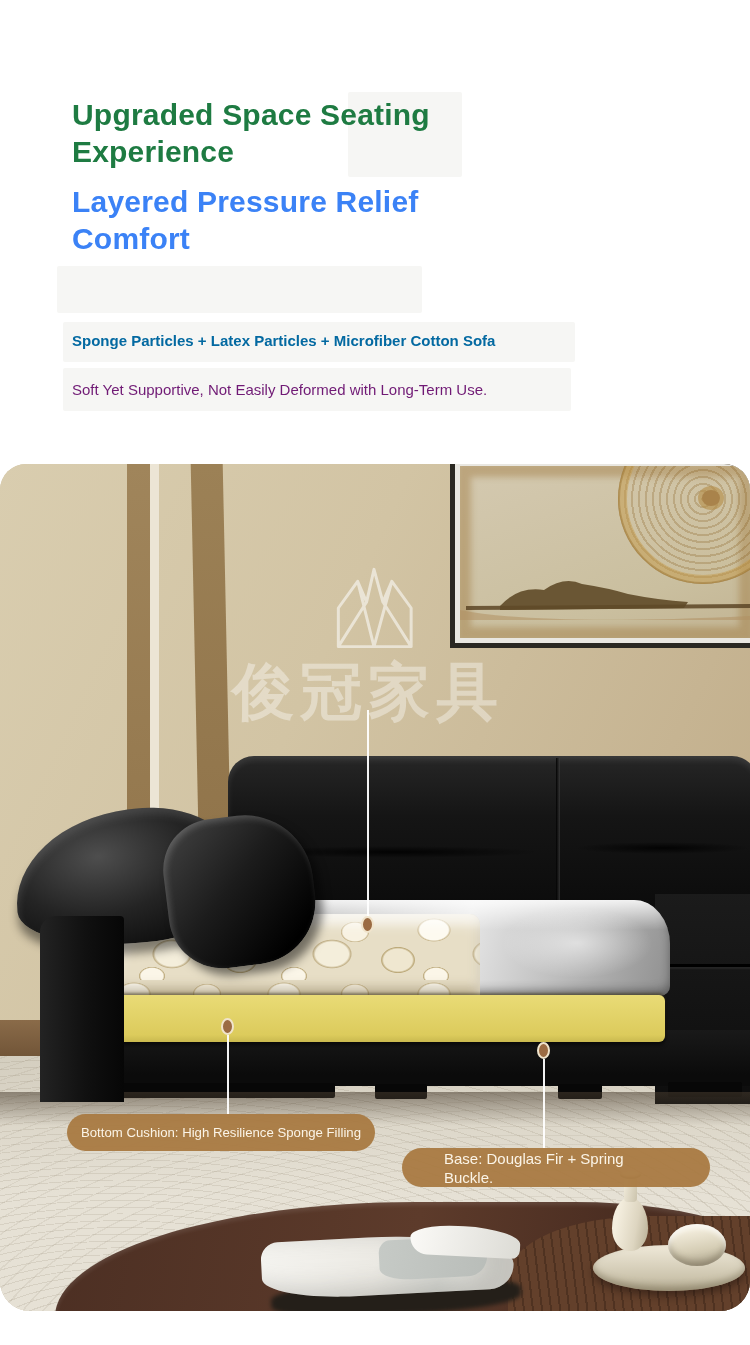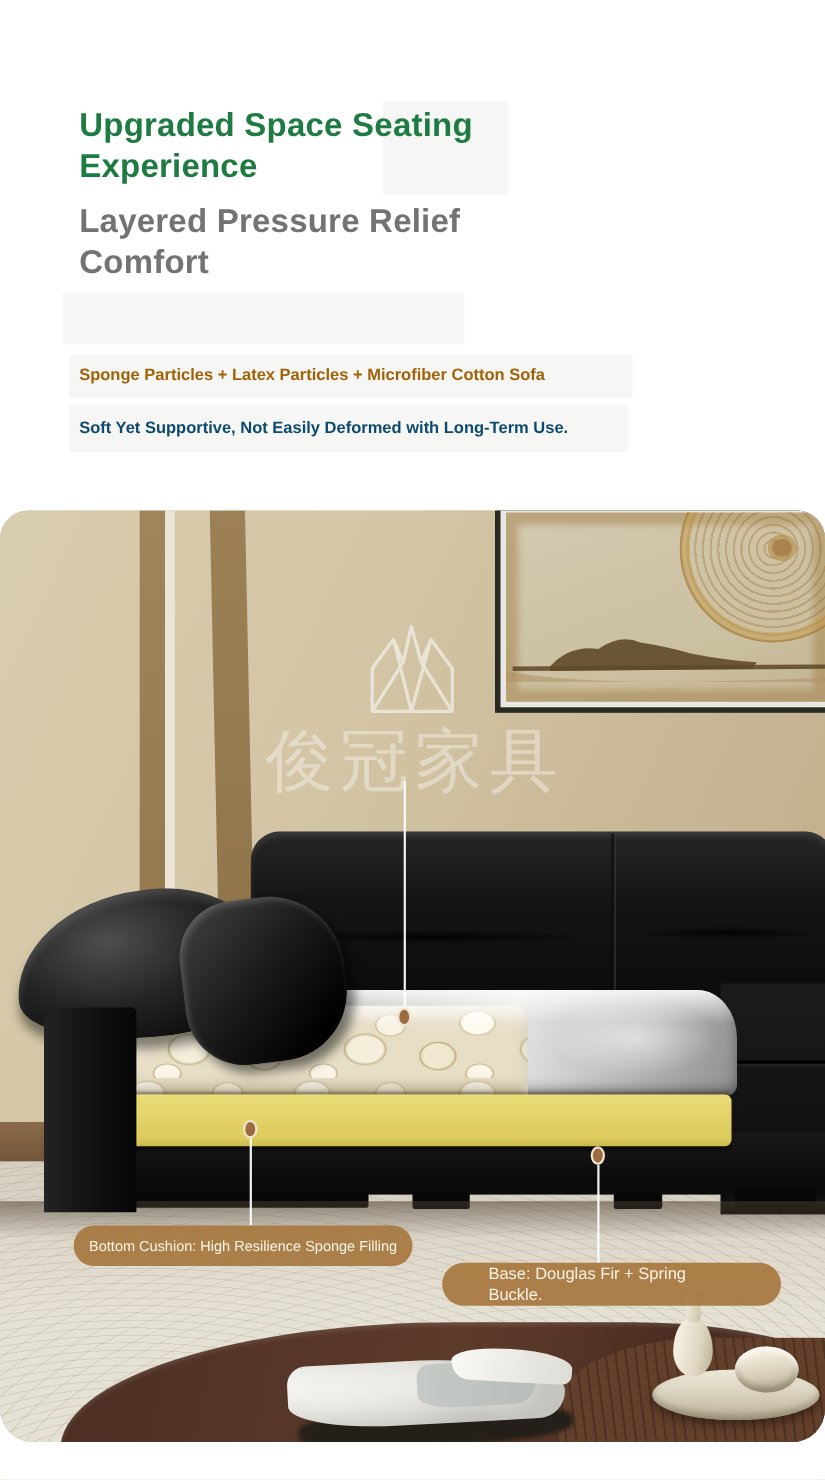--- a/index.html
+++ b/index.html
@@ -4,27 +4,27 @@
 <style>
   html,body{margin:0;padding:0;background:#ffffff;}
   .page{position:relative;width:750px;height:1345px;background:#fff;overflow:hidden;
         font-family:"Liberation Sans","DejaVu Sans",sans-serif;border-radius:10px;}
 
   
   .ghostbox{position:absolute;background:#f6f6f4;border-radius:2px;}
   .title-accent{position:absolute;left:72px;top:96px;width:420px;
     font-size:30px;line-height:37px;font-weight:bold;color:#1e7b42;letter-spacing:.2px;}
   .title-main{position:absolute;left:72px;top:183px;width:440px;
-    font-size:30px;line-height:37px;font-weight:bold;color:#737373;letter-spacing:.2px;}
+    font-size:30px;line-height:37px;font-weight:bold;color:#3b82f6;letter-spacing:.2px;}
   .subtitle{position:absolute;left:66px;top:272px;width:272px;
     font-size:15px;line-height:18.5px;font-weight:bold;color:#141414;}
   .feature{position:absolute;left:72px;top:332px;width:620px;
-    font-size:15px;font-weight:bold;color:#a16207;}
+    font-size:15px;font-weight:bold;color:#0369a1;}
   .benefit{position:absolute;left:72px;top:381px;width:620px;
-    font-size:15px;font-weight:bold;color:#0c4a6e;}
+    font-size:15px;font-weight:normal;color:#701a75;}
 
   
   .hero{position:absolute;left:0;top:464px;width:750px;height:847px;
         border-radius:26px 26px 30px 30px;overflow:hidden;background:#cfc1a2;}
   .wall{position:absolute;left:0;top:0;width:750px;height:600px;
         background:linear-gradient(115deg,#d9cdaf 0%,#d2c4a4 40%,#c6b492 78%,#bfab87 100%);}
   .wall-strip-a{position:absolute;left:127px;top:0;width:23px;height:600px;
         background:linear-gradient(180deg,#a0855b,#8d7046);}
   .wall-strip-gap{position:absolute;left:150px;top:0;width:9px;height:600px;background:#ece5d5;}
   .wall-strip-b{position:absolute;left:197px;top:0;width:32px;height:600px;
@@ -82,22 +82,22 @@
   .bottle-body{position:absolute;left:612px;top:733px;width:36px;height:54px;
       border-radius:50% 50% 46% 46% / 58% 58% 42% 42%;
       background:linear-gradient(100deg,#f4eede 20%,#ddd5c0 65%,#b7ae94);}
   .bottle-neck{position:absolute;left:624px;top:712px;width:13px;height:26px;border-radius:4px;
       background:linear-gradient(100deg,#f2ecdc,#cbc3ac);}
   .bottle-lip{position:absolute;left:620px;top:707px;width:21px;height:8px;border-radius:50%;
       background:#e9e3d2;box-shadow:inset 0 -2px 2px rgba(100,90,70,.5);}
 
   
   .wm-crown{position:absolute;left:322px;top:98px;width:104px;height:92px;opacity:.55;}
-  .wm-cn{position:absolute;left:232px;top:186px;width:290px;text-align:center;
-      font-size:62px;font-weight:normal;letter-spacing:6px;color:rgba(255,255,255,.38);
+  .wm-cn{position:absolute;left:232px;top:186px;width:290px;text-align:left;
+      font-size:62px;font-weight:bold;letter-spacing:6px;color:rgba(255,255,255,.38);
       font-family:"DejaVu Sans",sans-serif;}
   .wm-en{position:absolute;left:228px;top:262px;width:300px;display:flex;align-items:center;gap:10px;
       color:rgba(255,255,255,.55);font-size:16px;letter-spacing:4px;white-space:nowrap;}
   .wm-dash{flex:1;height:2px;background:rgba(255,255,255,.5);}
 
   
   .leather{background-image:radial-gradient(rgba(255,255,255,.05) 1px,transparent 1.4px);background-size:7px 7px;}
   .sofa-back{position:absolute;left:228px;top:292px;width:530px;height:200px;
       border-radius:26px 26px 0 0;
       background:linear-gradient(180deg,#262626 0%,#151515 30%,#0c0c0c 75%);

